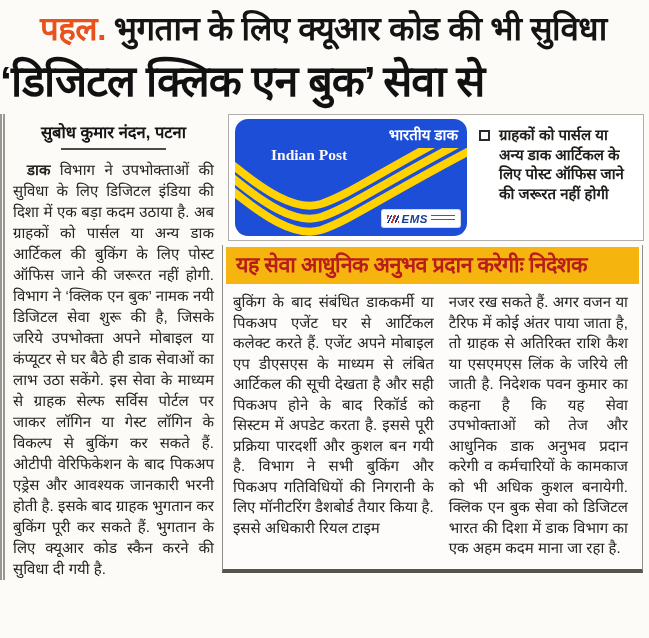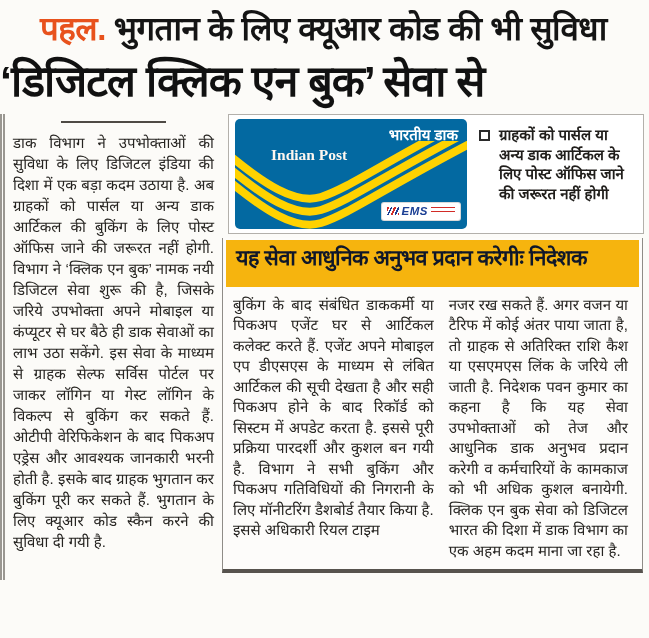--- a/index.html
+++ b/index.html
@@ -52,36 +52,36 @@
     width: 105px;
     border-top: 2px solid #4e4a45;
     margin: 5px auto 9px auto;
   }
   .body-text {
     font-size: 15px;
     line-height: 21px;
     text-align: justify;
     color: #262421;
   }
-  .lead-word { font-weight: 400; }
+  .lead-word { font-weight: 700; margin-left: 14px; }
   
   .right-section { flex: 1; display: flex; flex-direction: column; }
   .logo-box {
     border: 1px solid #b3b0ab;
     background: #ffffff;
     margin: 0 5px 4px 6px;
     height: 127px;
     display: flex;
     padding: 4px 6px;
   }
   .logo-red {
     width: 232px;
     flex: 0 0 232px;
-    background: #0369a1;
-    border-radius: 5px;
+    background: #1d4ed8;
+    border-radius: 13px;
     position: relative;
     overflow: hidden;
   }
   .logo-hindi {
     position: absolute; top: 5px; right: 9px;
     color: #ffffff; font-weight: 800; font-size: 15px;
   }
   .logo-english {
     position: absolute; top: 27px; left: 36px;
     color: #fff7ef; font-weight: 800; font-size: 15.5px;
@@ -135,25 +135,25 @@
     border-left: 1px solid #8f8c87;
     border-right: 1px solid #8f8c87;
     border-bottom: 4px solid #57534e;
     display: flex;
     flex-direction: column;
     background: #fdfcfa;
   }
   .highlight-band {
     margin: 2px 3px 4px 3px;
     background: #f6b40e;
-    color: #0f172a;
+    color: #b91c1c;
     font-size: 21.5px;
     font-weight: 800;
     line-height: 34px;
-    padding: 1px 10px 12px 10px;
+    padding: 1px 10px 2px 10px;
     letter-spacing: -0.5px;
   }
   .cols {
     display: flex;
     gap: 15px;
     padding: 4px 14px 8px 10px;
     flex: 1;
   }
   .col {
     font-size: 15px;
@@ -171,20 +171,21 @@
   <span class="kicker-label">पहल.</span><span class="kicker-text">भुगतान के लिए क्यूआर कोड की भी सुविधा</span>
 </div>
 
 <div class="headline">
   <div>‘डिजिटल क्लिक एन बुक’ सेवा से</div>
 </div>
 
 <div class="content">
 
   <div class="left-col">
+    <div class="byline">सुबोध कुमार नंदन, पटना</div>
     <div class="byline-rule"></div>
     <div class="body-text">
       <span class="lead-word">डाक</span><span> विभाग ने उपभोक्ताओं की सुविधा के लिए डिजिटल इंडिया की दिशा में एक बड़ा कदम उठाया है. अब ग्राहकों को पार्सल या अन्य डाक आर्टिकल की बुकिंग के लिए पोस्ट ऑफिस जाने की जरूरत नहीं होगी. विभाग ने ‘क्लिक एन बुक’ नामक नयी डिजिटल सेवा शुरू की है, जिसके जरिये उपभोक्ता अपने मोबाइल या कंप्यूटर से घर बैठे ही डाक सेवाओं का लाभ उठा सकेंगे. इस सेवा के माध्यम से ग्राहक सेल्फ सर्विस पोर्टल पर जाकर लॉगिन या गेस्ट लॉगिन के विकल्प से बुकिंग कर सकते हैं. ओटीपी वेरिफिकेशन के बाद पिकअप एड्रेस और आवश्यक जानकारी भरनी होती है. इसके बाद ग्राहक भुगतान कर बुकिंग पूरी कर सकते हैं. भुगतान के लिए क्यूआर कोड स्कैन करने की सुविधा दी गयी है.</span>
     </div>
   </div>
 
   <div class="right-section">
 
     <div class="logo-box">
       <div class="logo-red">

